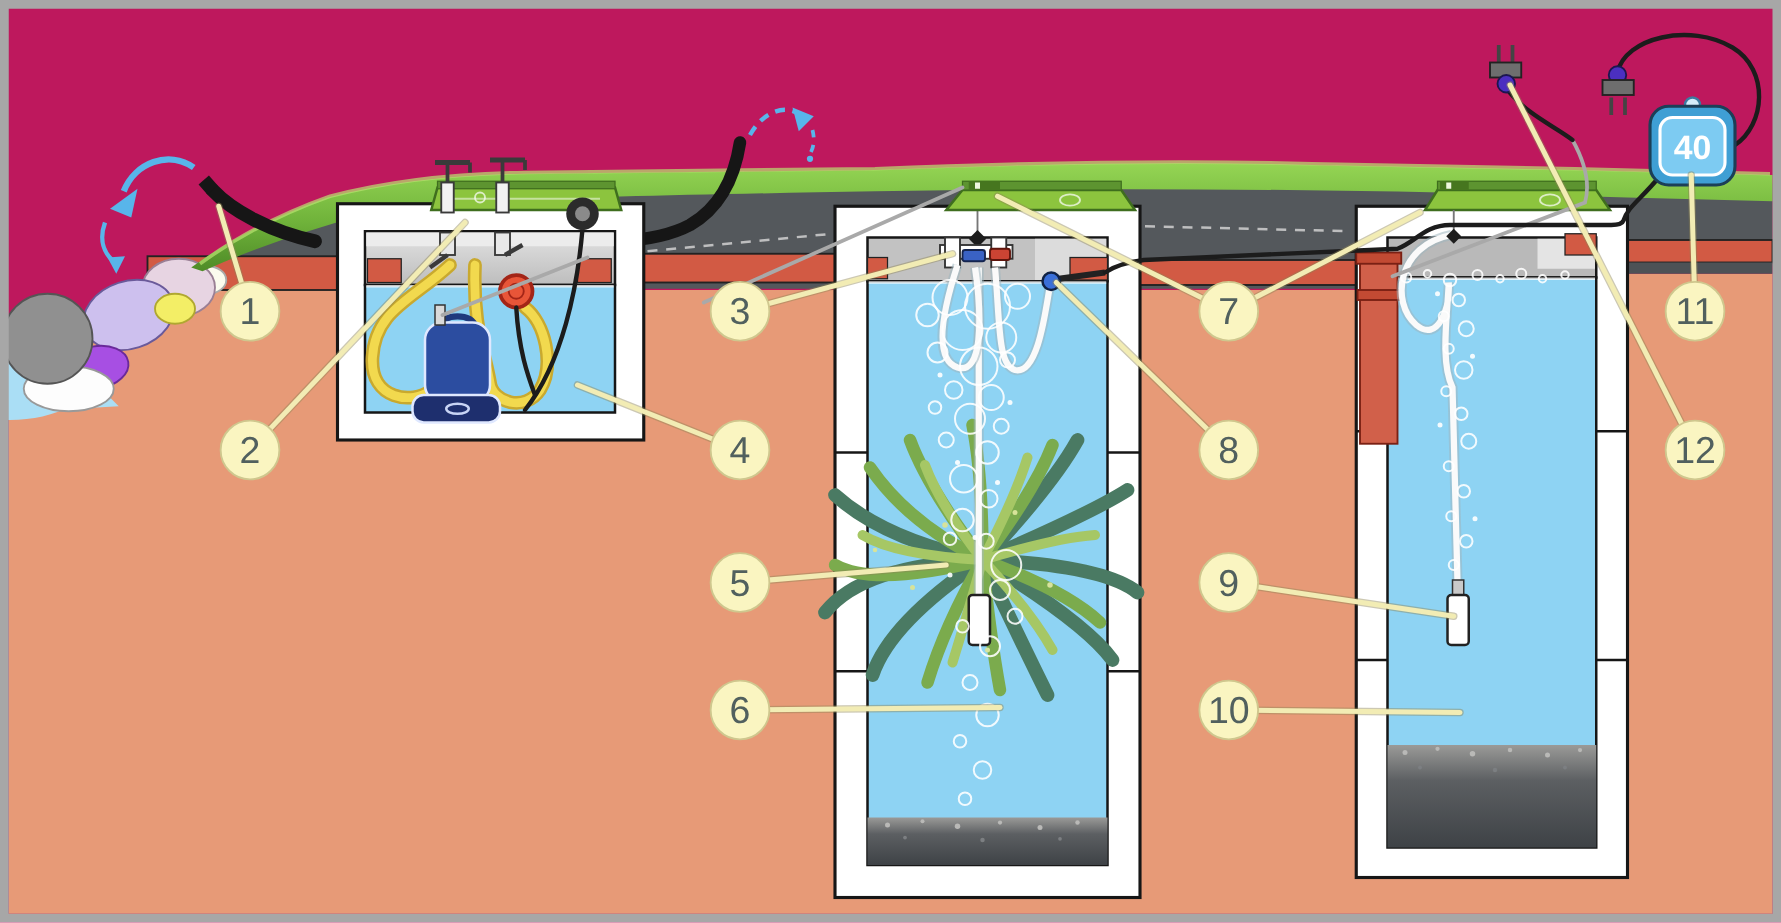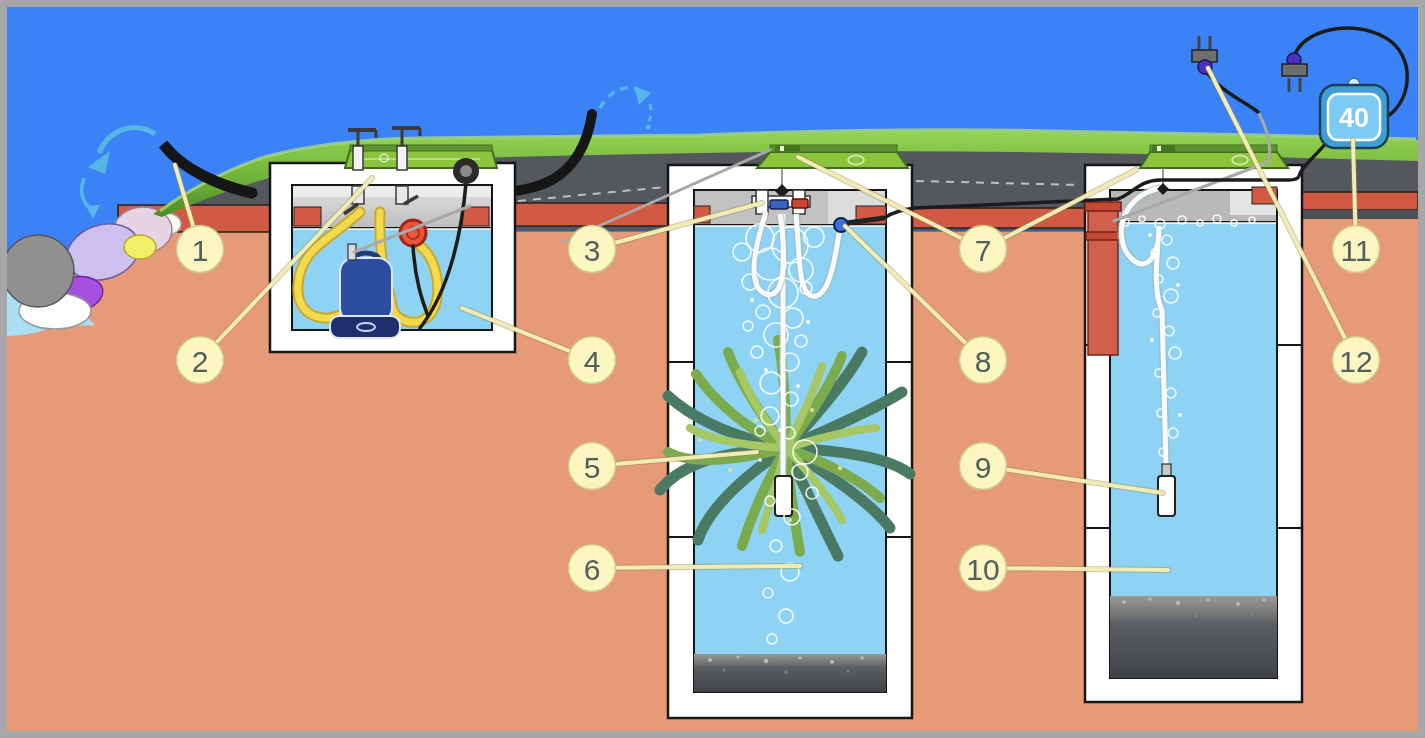--- a/index.html
+++ b/index.html
@@ -1,16 +1,16 @@
 <!DOCTYPE html>
 <html><head>
 <meta charset="utf-8">
 <style>
   html,body{margin:0;padding:0;background:#ffffff;}
-  .stage{position:relative;width:1425px;height:738px;background:#3b82f6;overflow:hidden;
+  .stage{position:relative;width:1425px;height:738px;background:#be185d;overflow:hidden;
          font-family:"Liberation Sans",sans-serif;text-decoration:underline;}
   .stage svg{position:absolute;inset:0;display:block;}
   .leader-edge{stroke:#8d8657;stroke-width:6;opacity:.45;fill:none;stroke-linecap:round;}
   .leader{stroke:#f2ecb4;stroke-width:4;fill:none;stroke-linecap:round;}
   .callout-circle{fill:#faf5c1;stroke:#cfc78e;stroke-width:1.5;}
   .callout-num{fill:#51605e;font-size:30px;font-family:"Liberation Sans",sans-serif;}
   .bubble{fill:none;stroke:rgba(255,255,255,.88);stroke-width:1.6;}
   .bubble-dot{fill:rgba(255,255,255,.9);stroke:none;}
   .tankline{fill:#ffffff;stroke:#161616;stroke-width:2.5;}
   .seam{stroke:#161616;stroke-width:2;}

